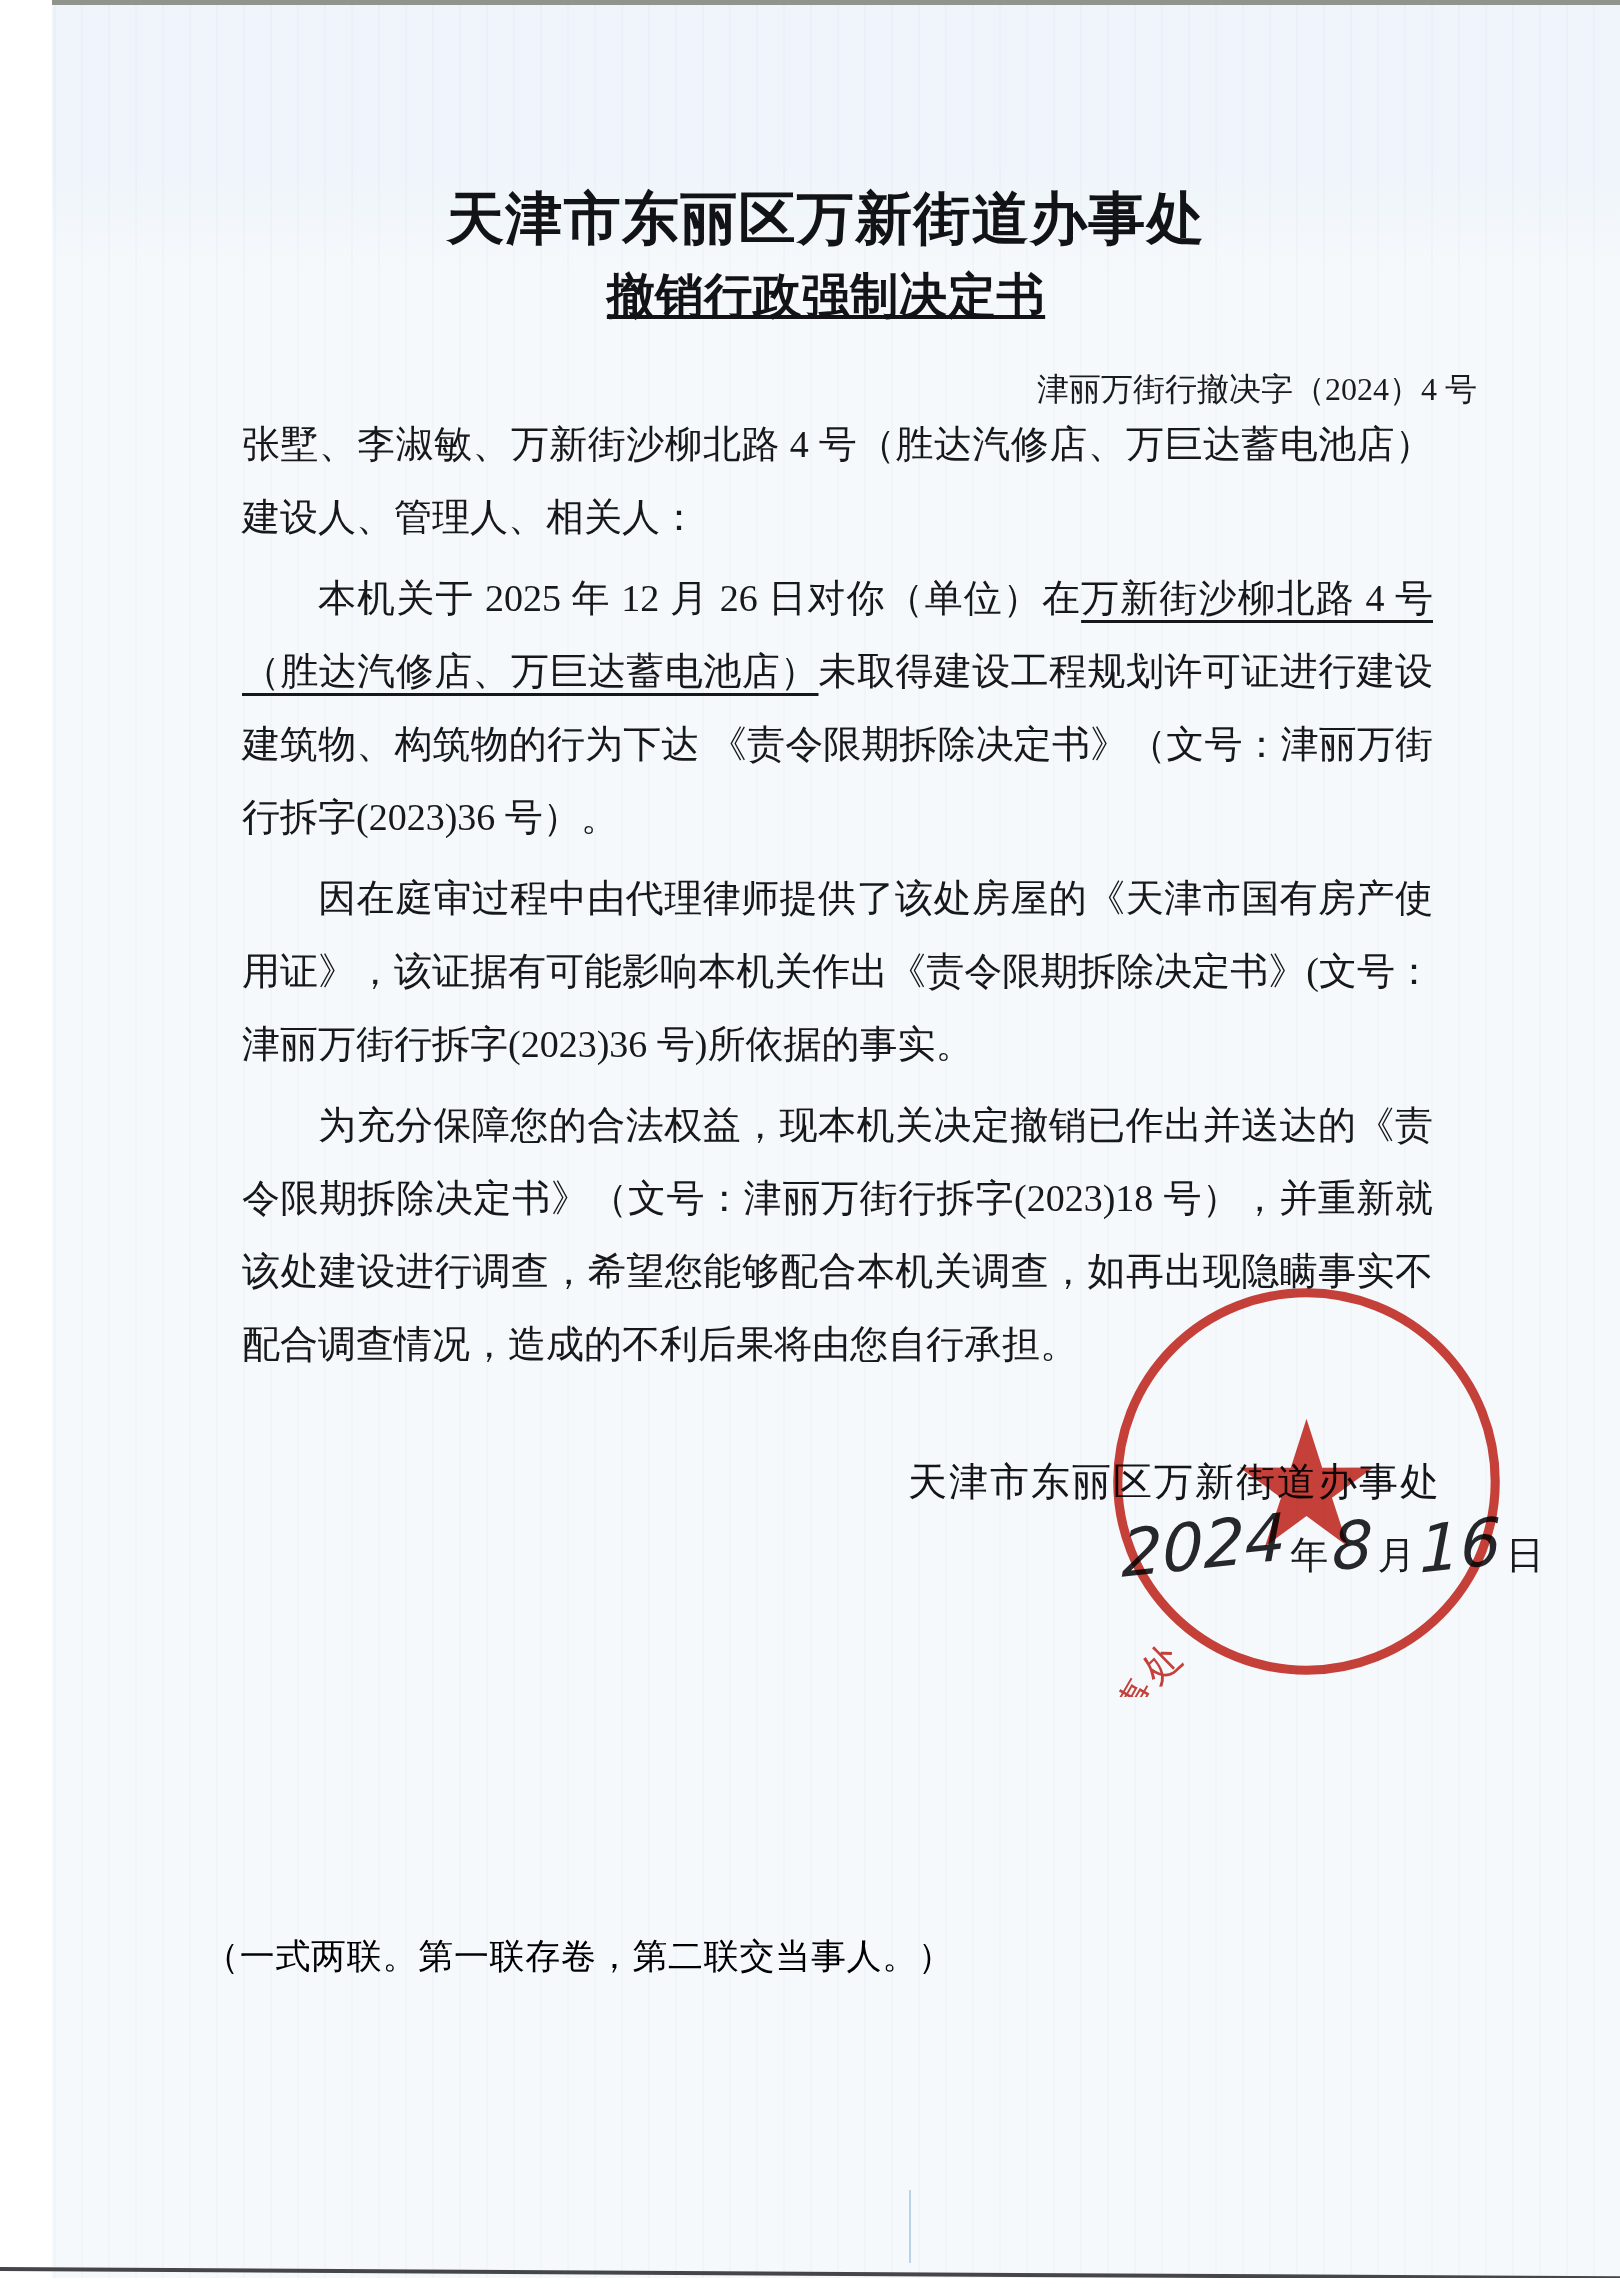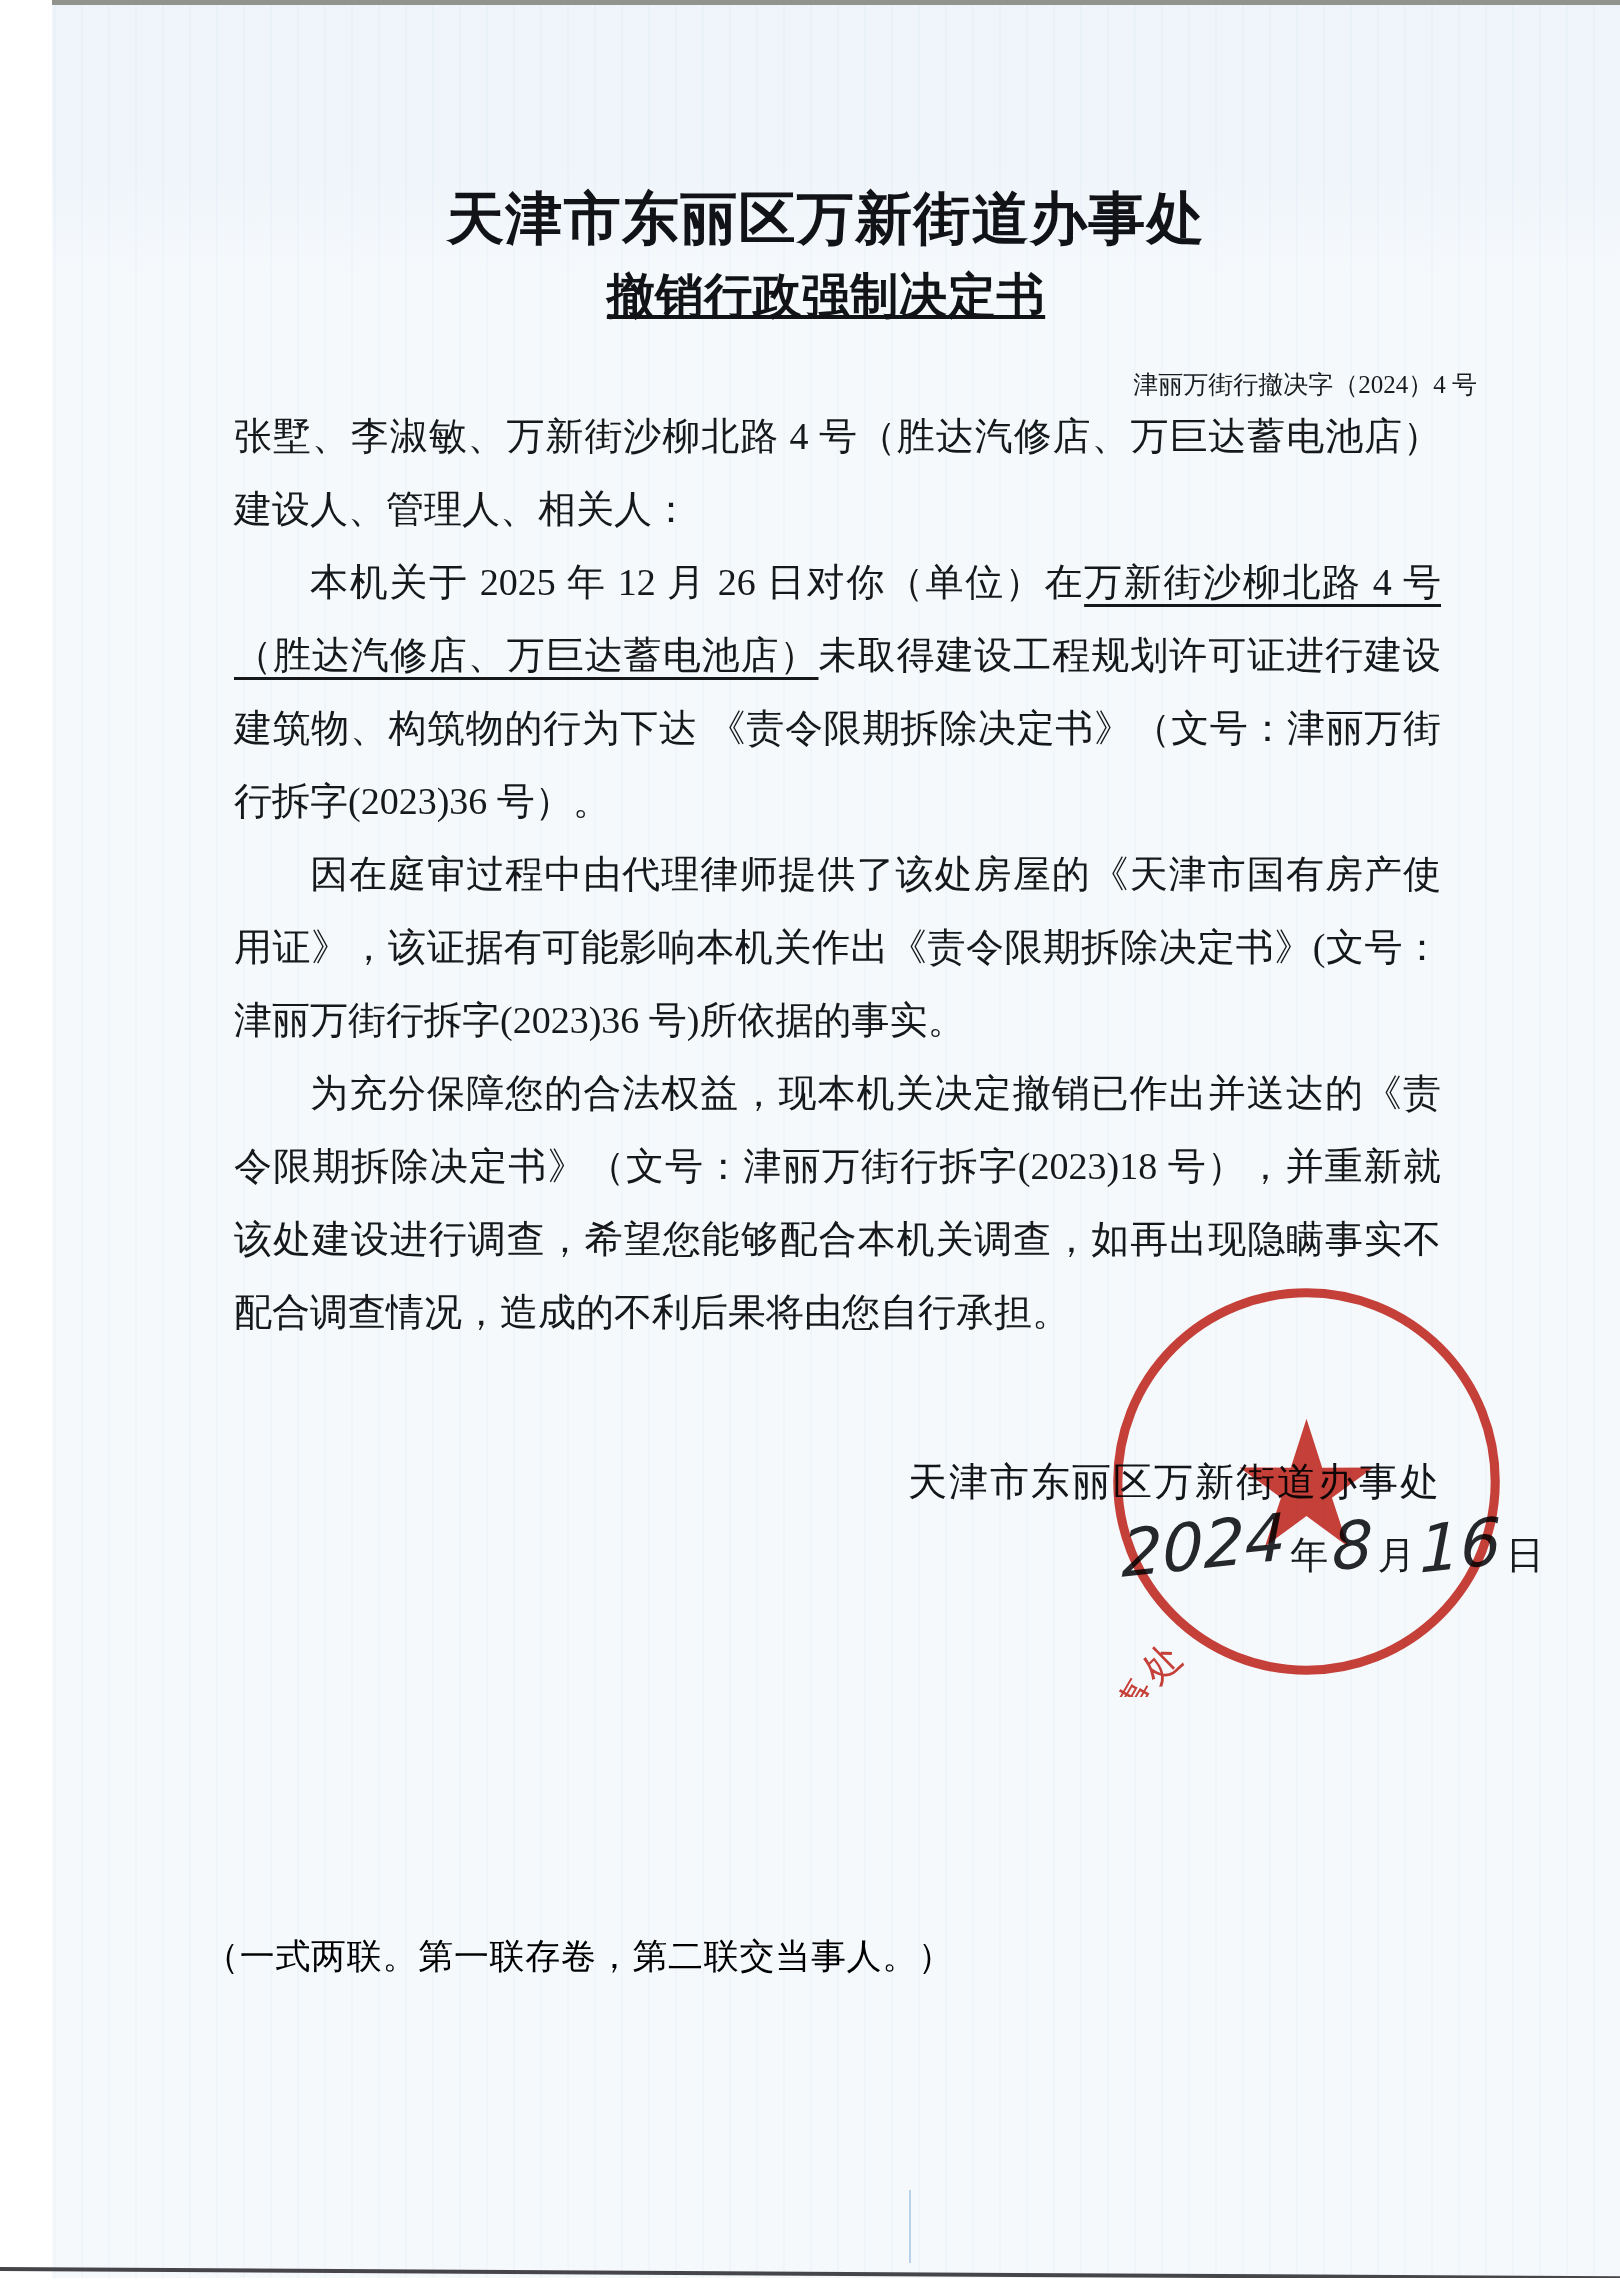--- a/index.html
+++ b/index.html
@@ -38,29 +38,29 @@
     text-align: center; font-size: 57px; font-weight: 700; letter-spacing: 1.3px;
     line-height: 1.1; color: #121316;
   }
   .subtitle {
     position: absolute; top: 270px; left: 0; width: 100%;
     text-align: center; font-size: 48px; font-weight: 700; letter-spacing: 0.7px;
     line-height: 1.1; color: #121316; text-decoration: underline;
   }
   .docnum {
     position: absolute; top: 370px; right: 175px;
-    font-size: 25px; line-height: 1.2; color: #1a1b1e;
+    font-size: 32px; line-height: 1.2; color: #1a1b1e;
   }
   .body-block {
     position: absolute; top: 400px; left: 234px; width: 1207px;
     font-size: 38px; line-height: 73px;
     text-align: justify; word-break: break-all;
     color: #17181a;
   }
-  .body-block p { margin: 0; padding: 0; }
+  .body-block p { margin: 8px; padding: 0; }
   .indent { text-indent: 76px; }
   .u {
     text-decoration: underline;
     text-decoration-thickness: 2.6px;
     text-underline-offset: 9.1px;
   }
   .signature {
     position: absolute; top: 1461px; left: 908px;
     font-size: 39px; letter-spacing: 2px; line-height: 1.1; color: #141518;
   }

